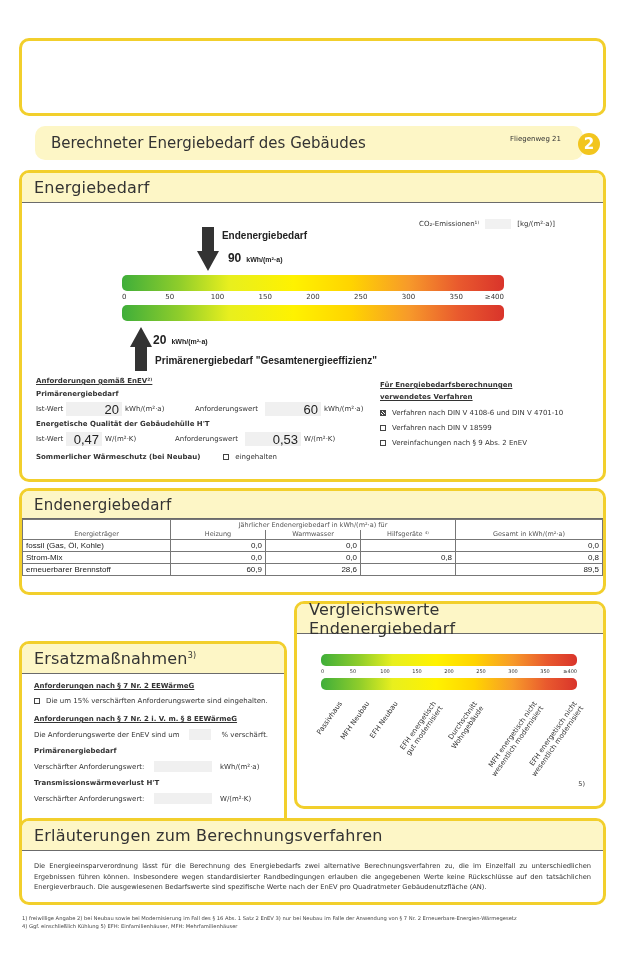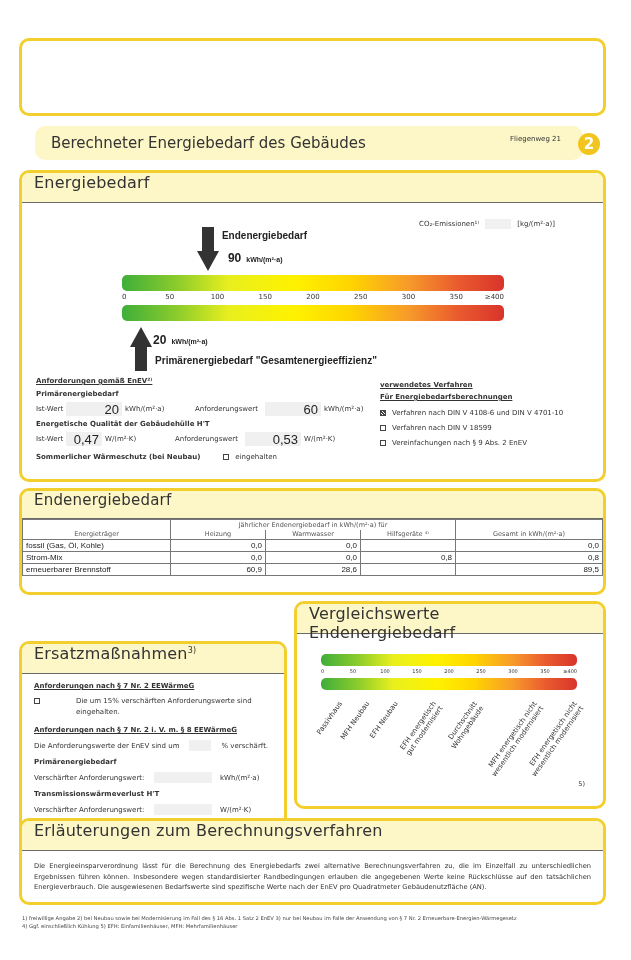--- a/index.html
+++ b/index.html
@@ -1,20 +1,20 @@
 <!DOCTYPE html>
 <html><head>
 <meta charset="utf-8">
 <style>
   * { box-sizing: border-box; margin: 0; padding: 0; }
   html, body { width: 631px; height: 960px; background: #ffffff; overflow: hidden; }
   body { font-family: "DejaVu Sans", sans-serif; color: #2a2a2a; position: relative; }
 
   .box { position: absolute; border: 3px solid #f2cf2c; border-radius: 10px; background: #fff; }
-  .box-head { background: #fdf6c6; border-bottom: 1.5px solid #6b6b6b; border-radius: 7px 7px 0 0; padding: 0 12px; display: flex; }
+  .box-head { background: #fdf6c6; border-bottom: 1.5px solid #6b6b6b; border-radius: 7px 7px 0 0; padding: 0 12px; display: flex; align-items: center; }
   .box-head .t { font-size: 16px; color: #333; font-weight: normal; letter-spacing: 0.2px; }
 
   
   #title-box { left: 19px; top: 38px; width: 587px; height: 78px; padding: 12px 14px; }
   #title-main { font-size: 30px; font-weight: bold; color: #333; letter-spacing: -0.2px; font-family: "DejaVu Sans", sans-serif; }
   #title-sub { font-size: 8.5px; color: #444; margin-left: 3px; }
   #title-law { font-size: 8.5px; color: #444; margin-top: 4px; font-weight: bold; }
 
   
   #sub-bar { position: absolute; left: 19px; top: 126px; width: 548px; height: 34px; background: #fdf6c6; border-radius: 10px; display: flex; align-items: center; padding: 0 16px; margin-left: 16px; }
@@ -165,22 +165,22 @@
       <span class="unit">W/(m²·K)</span>
     </div>
     <div class="row" style="font-weight:bold;">
       <span>Sommerlicher Wärmeschutz (bei Neubau)</span>
       <span style="margin-left:23px; font-weight:normal;"><span class="cb"></span><span>eingehalten</span></span>
     </div>
   </div>
 
   <div class="method">
     <div class="u">
+      <div>Für Energiebedarfsberechnungen</div>
       <div>verwendetes Verfahren</div>
-      <div>Für Energiebedarfsberechnungen</div>
     </div>
     <div class="item">
         <span class="cb checked" id="vcb0"></span>
         <span>Verfahren nach DIN V 4108-6 und DIN V 4701-10</span>
       </div>
     <div class="item">
         <span class="cb" id="vcb1"></span>
         <span>Verfahren nach DIN V 18599</span>
       </div>
     <div class="item">
@@ -241,21 +241,21 @@
     </tbody>
   </table>
 </div>
 
 <div class="box" id="ersatz-box">
   <div class="box-head">
     <span class="t"><span>Ersatzmaßnahmen</span><sup style="font-size:8px;">3)</sup></span>
   </div>
   <div class="ers">
     <div class="u">Anforderungen nach § 7 Nr. 2 EEWärmeG</div>
-    <div class="p" style="display:flex;gap:30px;">
+    <div class="p" style="display:flex;">
         <span class="cb" style="margin-top:2px;flex:none;"></span>
         <span>Die um 15% verschärften Anforderungswerte sind eingehalten.</span>
       </div>
     <div class="u">Anforderungen nach § 7 Nr. 2 i. V. m. § 8 EEWärmeG</div>
     <div class="row">
       <span>Die Anforderungswerte der EnEV sind um</span>
       <span class="blank" style="width:22px;margin:0 10px;"></span>
       <span>% verschärft.</span>
     </div>
     <div class="b">Primärenergiebedarf</div>

